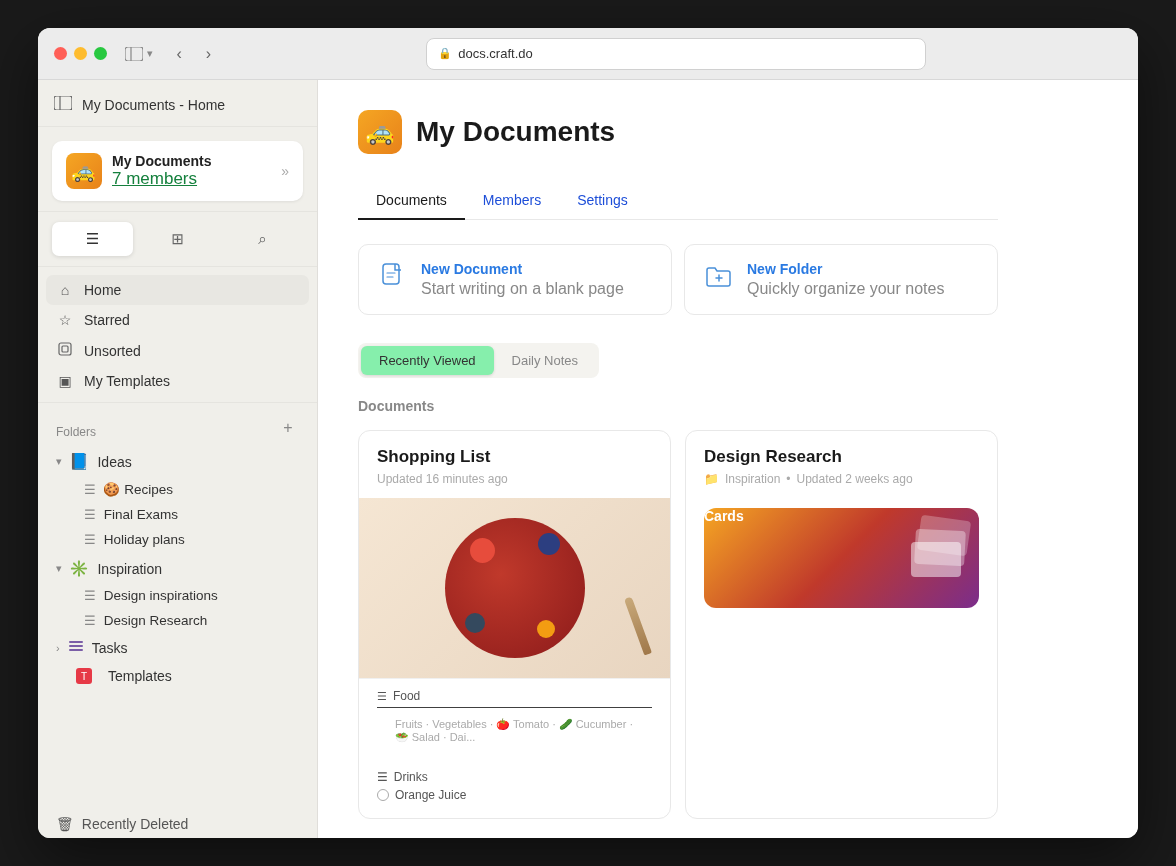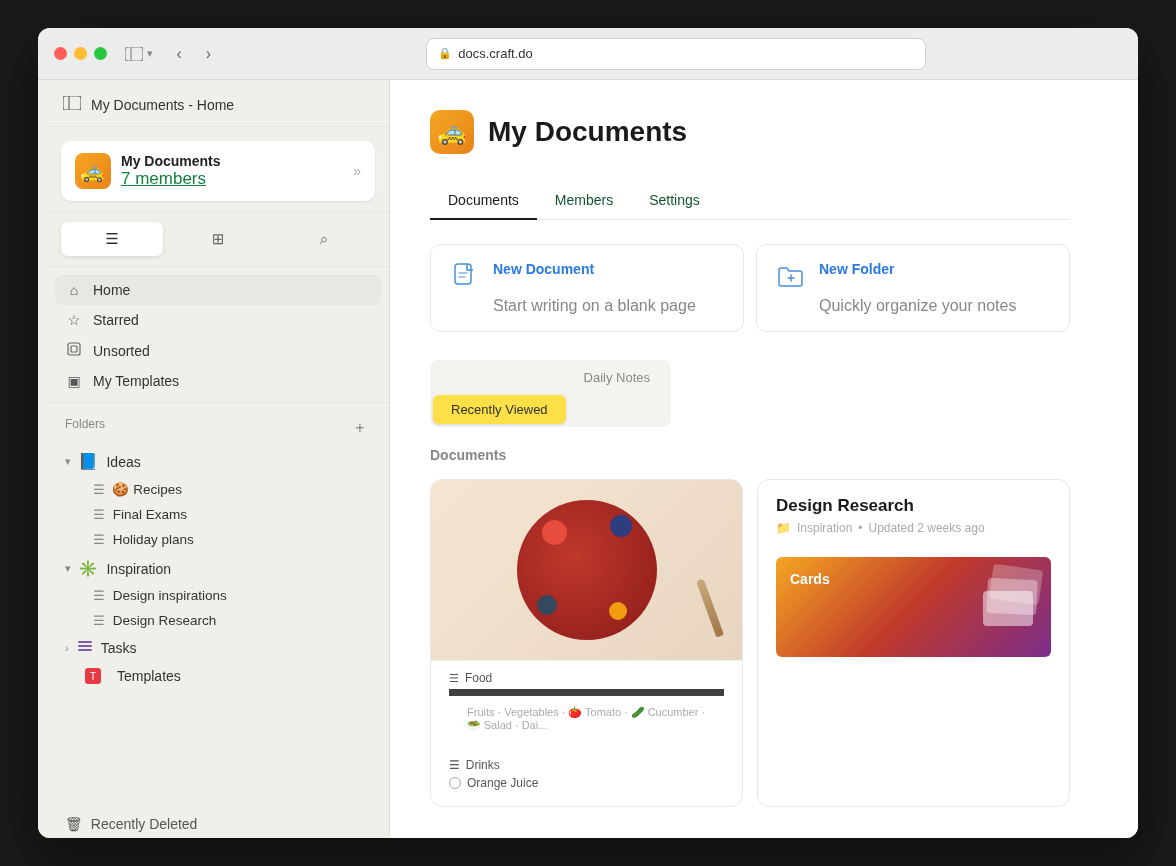--- a/index.html
+++ b/index.html
@@ -80,28 +80,27 @@
       font-size: 13px;
       color: #333;
     }
     .lock-icon { color: #888; font-size: 11px; }
     .browser-content {
       display: flex;
       flex: 1;
       overflow: hidden;
     }
     .sidebar {
-      width: 352px;
+      width: 280px;
       background: #f0efea;
       border-right: 1px solid #e0deda;
       display: flex;
       flex-direction: column;
       overflow-y: auto;
       flex-shrink: 0;
-      padding-left: 9px;
     }
     .sidebar-header {
       padding: 16px 16px 12px;
       border-bottom: 1px solid #e5e4df;
       display: flex;
       align-items: center;
       gap: 10px;
     }
     .sidebar-panel-icon {
       color: #666;
@@ -179,21 +178,21 @@
       border-radius: 7px;
       cursor: pointer;
       font-size: 14px;
       color: #333;
     }
     .nav-item.active { background: #e8e7e2; font-weight: 500; }
     .nav-item-icon { color: #555; font-size: 14px; width: 18px; text-align: center; }
     .folders-section { padding: 10px 8px; flex: 1; }
     .folders-header {
       display: flex;
-      align-items: flex-start;
+      align-items: flex-end;
       justify-content: space-between;
       padding: 4px 10px 8px;
     }
     .folders-label { font-size: 12px; color: #888; font-weight: 500; }
     .add-folder-btn {
       background: none;
       border: none;
       color: #888;
       cursor: pointer;
       font-size: 16px;
@@ -271,21 +270,21 @@
     }
     .page-tabs {
       display: flex;
       gap: 0;
       border-bottom: 1px solid #e8e8e8;
       margin-bottom: 24px;
     }
     .page-tab {
       padding: 10px 18px;
       font-size: 14px;
-      color: #14532d;
+      color: #1d4ed8;
       cursor: pointer;
       border-bottom: 2px solid transparent;
       margin-bottom: -1px;
     }
     .page-tab.active {
       color: #1a1a1a;
       font-weight: 500;
       border-bottom-color: #1a1a1a;
     }
     .action-cards {
@@ -310,21 +309,21 @@
       display: flex;
       align-items: center;
       justify-content: center;
       font-size: 20px;
       flex-shrink: 0;
     }
     .action-card-text .card-title {
       font-size: 14px;
       font-weight: 600;
       color: #2a7ae2;
-      margin-bottom: 20px;
+      margin-bottom: 3px;
     }
     .action-card-text .card-desc {
       font-size: 16px;
       color: #888;
     }
     .view-tabs {
       display: flex;
       gap: 0;
       margin-bottom: 20px;
       background: #f4f3ef;
@@ -333,25 +332,24 @@
       width: fit-content;
     }
     .view-tab {
       padding: 7px 18px;
       font-size: 13px;
       color: #888;
       cursor: pointer;
       border-radius: 6px;
     }
     .view-tab.active {
-      background: #fde047;
+      background: #86efac;
       color: #333;
       font-weight: 500;
       box-shadow: 0 1px 3px rgba(0,0,0,0.12);
-      margin-top: 32px;
     }
     .section-title {
       font-size: 14px;
       font-weight: 600;
       color: #888;
       margin-bottom: 16px;
     }
     .documents-grid {
       display: grid;
       grid-template-columns: 1fr 1fr;
@@ -404,41 +402,40 @@
       border-radius: 50%;
     }
     .berry-red { width: 25px; height: 25px; background: #e74c3c; top: 20px; left: 25px; }
     .berry-blue { width: 22px; height: 22px; background: #2c3e80; top: 15px; right: 25px; }
     .berry-blue2 { width: 20px; height: 20px; background: #34495e; bottom: 25px; left: 20px; }
     .berry-golden { width: 18px; height: 18px; background: #f39c12; bottom: 20px; right: 30px; }
     .doc-card-tags {
       padding: 10px 18px;
       font-size: 11px;
       color: #aaa;
-      border-top: 7px solid #404040;
+      border-top: 1px solid #404040;
       display: flex;
       align-items: center;
       gap: 4px;
       flex-wrap: wrap;
     }
     .design-card-content {
       padding: 10px 18px 14px;
       background: white;
     }
     .design-card-text {
       font-size: 12px;
       color: #666;
       line-height: 1.5;
       margin-bottom: 12px;
     }
     .design-card-preview {
-      border-radius: 6px;
+      border-radius: 12px;
       overflow: hidden;
       background: linear-gradient(135deg, #f5a623 0%, #c0392b 50%, #7b2d8b 100%);
-      padding: 14px;
       position: relative;
       min-height: 100px;
     }
     .preview-title {
       color: white;
       font-size: 14px;
       font-weight: 600;
       margin-bottom: 6px;
     }
     .preview-text {
@@ -704,20 +701,24 @@
         <div class="view-tabs">
           <div class="view-tab active">Recently Viewed</div>
           <div class="view-tab">Daily Notes</div>
         </div>
 
         <div class="section-title">Documents</div>
 
         <div class="documents-grid">
 
           <div class="doc-card">
+            <div class="doc-card-header">
+              <div class="doc-card-title">Shopping List</div>
+              <div class="doc-card-meta">Updated 16 minutes ago</div>
+            </div>
             <div class="bowl-visual">
               <div class="bowl-circle">
                 <div class="berry berry-red"></div>
                 <div class="berry berry-blue"></div>
                 <div class="berry berry-blue2"></div>
                 <div class="berry berry-golden"></div>
               </div>
 
               <div style="position:absolute;right:28px;bottom:22px;width:8px;height:60px;background:linear-gradient(#c8a97a,#a0784a);border-radius:4px 4px 2px 2px;transform:rotate(-20deg);"></div>
             </div>

